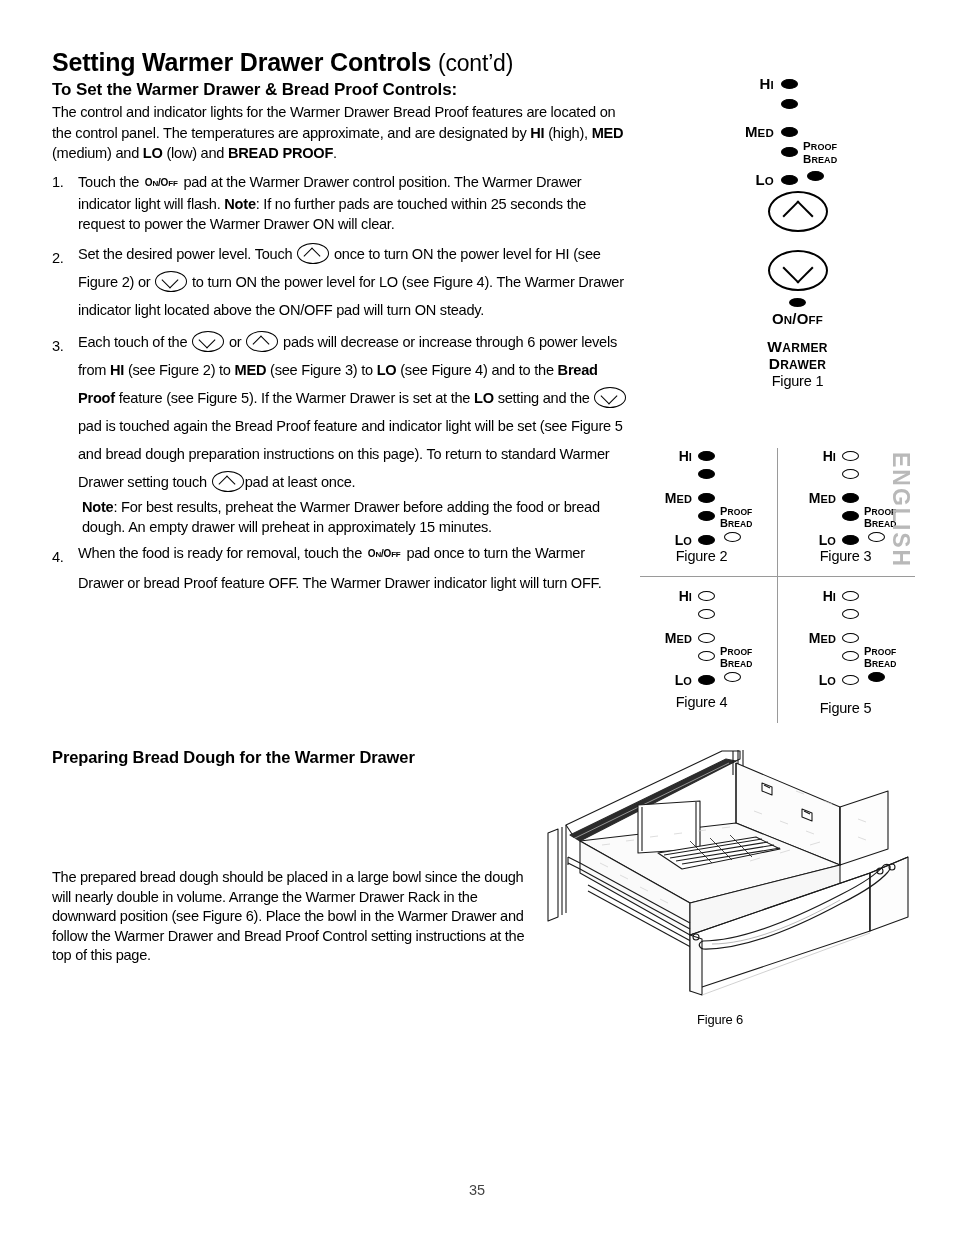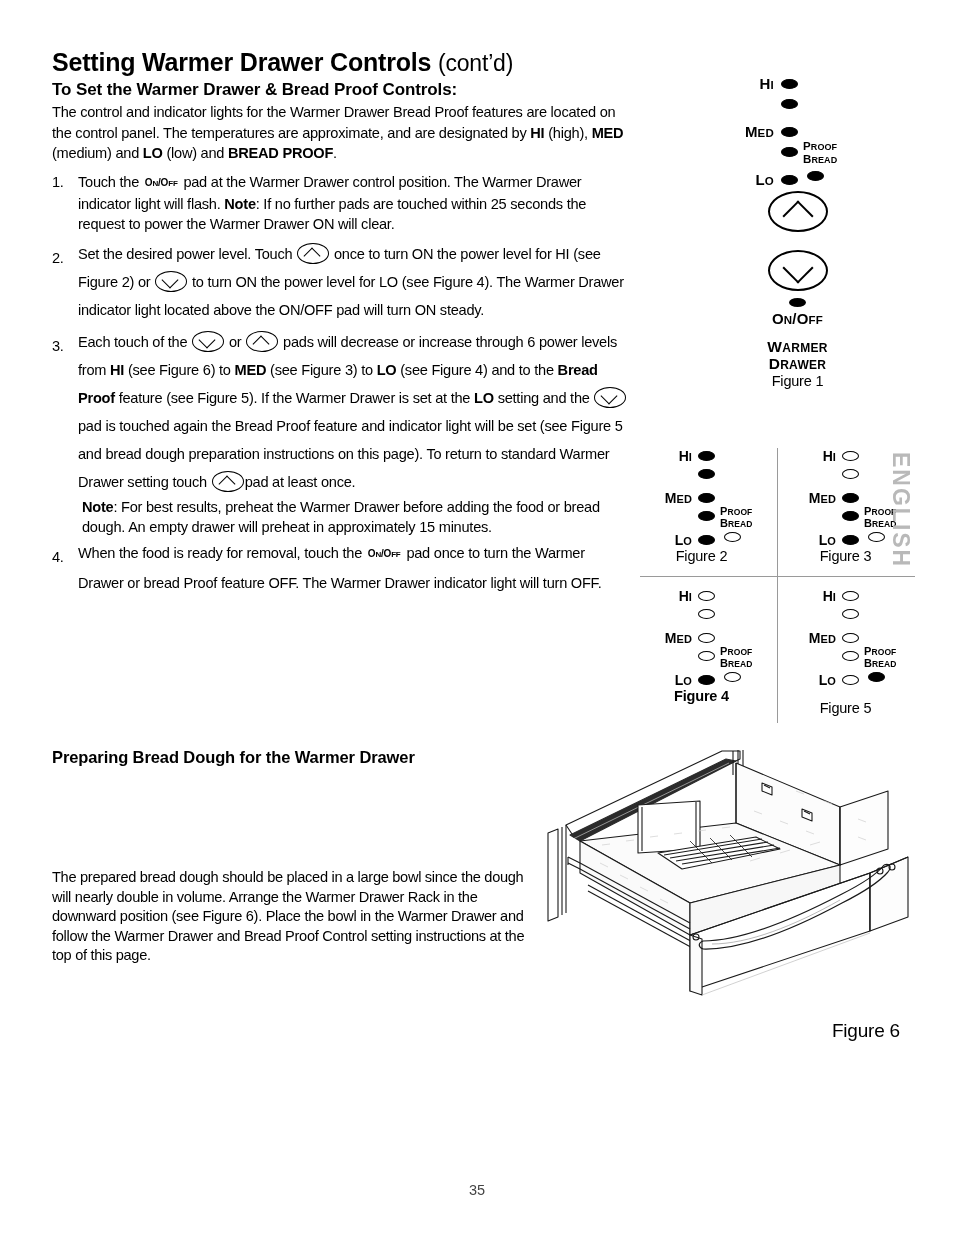--- a/index.html
+++ b/index.html
@@ -332,24 +332,24 @@
 
   
   .fig6 {
     position: absolute;
     left: 540px;
     top: 745px;
     width: 400px;
   }
   .fig6 svg { display: block; }
   .fig6-cap {
-    text-align: right;
-    font-size: 19px;
+    text-align: center;
+    font-size: 13px;
     letter-spacing: -0.2px;
-    margin-top: 10px;
+    margin-top: 2px;
     padding-right: 40px;
   }
 
   
   .pageno {
     position: absolute;
     left: 0;
     top: 1182px;
     width: 954px;
     text-align: center;
@@ -394,21 +394,21 @@
       </p>
     </div>
 
     <div class="step loose">
       <span class="num" style="top:4px;">3.</span>
       <p>
         <span>Each touch of the</span>
         <span class="pad-inline down"></span>
         <span>or</span>
         <span class="pad-inline up"></span>
-        <span>pads will decrease or increase through 6 power levels from </span><b>HI</b><span> (see Figure 6) to </span><b>MED</b><span> (see Figure 3) to </span><b>LO</b><span> (see Figure 4) and to the </span><b>Bread Proof</b><span> feature (see Figure 5). If the Warmer Drawer is set at the </span><b>LO</b>
+        <span>pads will decrease or increase through 6 power levels from </span><b>HI</b><span> (see Figure 2) to </span><b>MED</b><span> (see Figure 3) to </span><b>LO</b><span> (see Figure 4) and to the </span><b>Bread Proof</b><span> feature (see Figure 5). If the Warmer Drawer is set at the </span><b>LO</b>
         <span> setting and the</span>
         <span class="pad-inline down"></span>
         <span>pad is touched again the Bread Proof feature and indicator light will be set (see Figure 5 and bread dough preparation instructions on this page). To return to standard Warmer Drawer setting touch</span>
         <span class="pad-inline up"></span><span>pad at least once.</span>
       </p>
       <p class="tight note-block" style="margin-top:1px;">
         <b>Note</b><span>: For best results, preheat the Warmer Drawer before adding the food or bread dough. An empty drawer will preheat in approximately 15 minutes.</span>
       </p>
     </div>
 
@@ -557,21 +557,21 @@
         </div>
         <div class="mf-row" style="top:84px;">
           <span class="mf-label">L<span class="sc">O</span></span>
           <span class="dot on"></span>
         </div>
         <div class="mf-proof" style="left:80px; top:58px;">
           P<span class="sc">ROOF</span><br>B<span class="sc">READ</span>
         </div>
         <span class="dot off" style="position:absolute; left:84px; top:84px;"></span>
       </div>
-      <div class="mf-cap" style="font-weight:bold;">Figure 4</div>
+      <div class="mf-cap" style="margin-top:6px;">Figure 4</div>
     </div>
 
     <div class="minifig" style="left:144px; top:140px;">
       <div class="mf-rows">
         <div class="mf-row" style="top:0px;">
           <span class="mf-label">H<span class="sc">I</span></span>
           <span class="dot off"></span>
         </div>
         <div class="mf-row" style="top:21px;">
           <span class="mf-label"></span>

